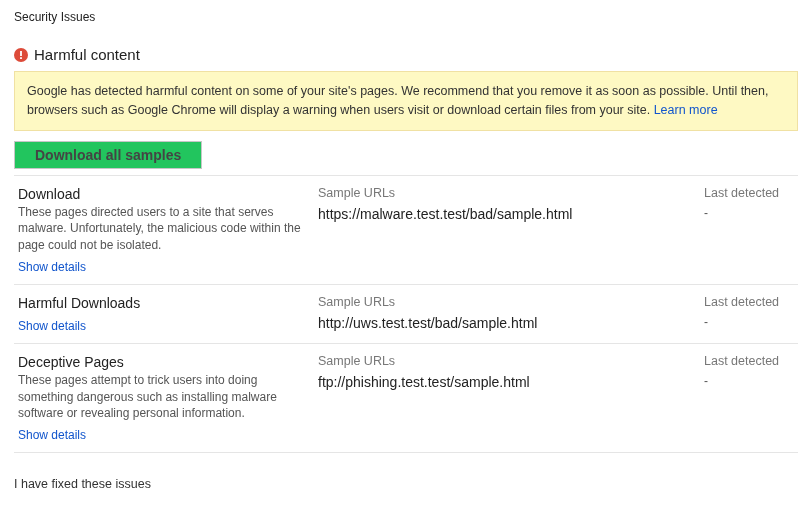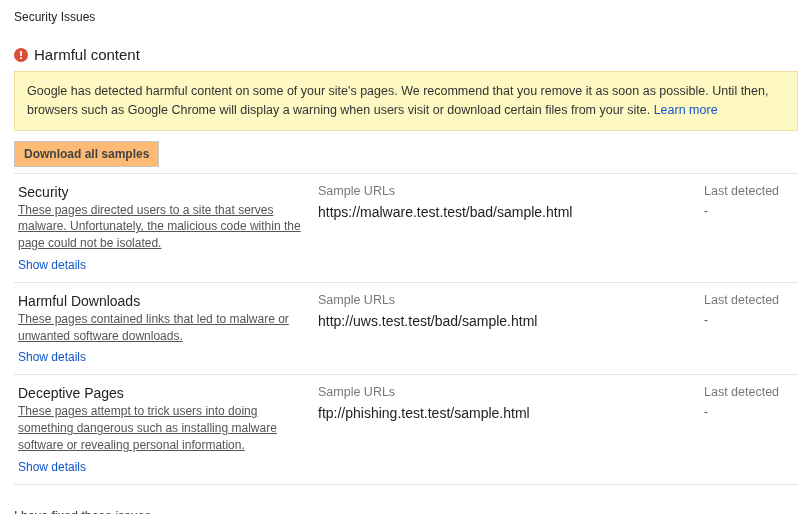--- a/index.html
+++ b/index.html
@@ -45,25 +45,25 @@
     line-height: 1.5;
     margin-bottom: 10px;
   }
   .alert-box a {
     color: #1155cc;
     text-decoration: none;
   }
   .btn-download {
     display: inline-block;
     border: 1px solid #c6c6c6;
-    background: #fdba74;
+    background: #22c55e;
     color: #444;
-    font-size: 12px;
+    font-size: 14px;
     font-weight: bold;
-    padding: 5px 9px;
+    padding: 5px 20px;
     cursor: pointer;
     margin-bottom: 6px;
   }
   .issues {
     border-top: 1px solid #e5e5e5;
   }
   .issue-row {
     display: flex;
     border-bottom: 1px solid #e5e5e5;
     padding: 10px 4px 10px 4px;
@@ -83,21 +83,20 @@
   .issue-title {
     font-size: 14px;
     font-weight: 400;
     color: #222;
     margin-bottom: 2px;
   }
   .issue-desc {
     font-size: 12px;
     color: #555;
     line-height: 1.4;
-    text-decoration: underline;
   }
   .show-details {
     display: inline-block;
     color: #1155cc;
     font-size: 12px;
     margin-top: 6px;
     cursor: pointer;
   }
   .col-header {
     font-size: 12.5px;
@@ -146,38 +145,37 @@
 <div class="alert-box">
   <span>Google has detected harmful content on some of your site's pages. We recommend that you remove it as soon as possible. Until then, browsers such as Google Chrome will display a warning when users visit or download certain files from your site. </span><a href="#">Learn more</a>
 </div>
 
 <button class="btn-download">Download all samples</button>
 
 <div class="issues">
 
   <div class="issue-row">
     <div class="col-left">
-      <div class="issue-title">Security</div>
+      <div class="issue-title">Download</div>
       <div class="issue-desc">These pages directed users to a site that serves malware. Unfortunately, the malicious code within the page could not be isolated.</div>
       <a class="show-details">Show details</a>
     </div>
     <div class="col-mid">
       <div class="col-header">Sample URLs</div>
       <div class="sample-url">https://malware.test.test/bad/sample.html</div>
     </div>
     <div class="col-right">
       <div class="col-header">Last detected</div>
       <div class="dash">-</div>
     </div>
   </div>
 
   <div class="issue-row">
     <div class="col-left">
       <div class="issue-title">Harmful Downloads</div>
-      <div class="issue-desc">These pages contained links that led to malware or unwanted software downloads.</div>
       <a class="show-details">Show details</a>
     </div>
     <div class="col-mid">
       <div class="col-header">Sample URLs</div>
       <div class="sample-url">http://uws.test.test/bad/sample.html</div>
     </div>
     <div class="col-right">
       <div class="col-header">Last detected</div>
       <div class="dash">-</div>
     </div>

